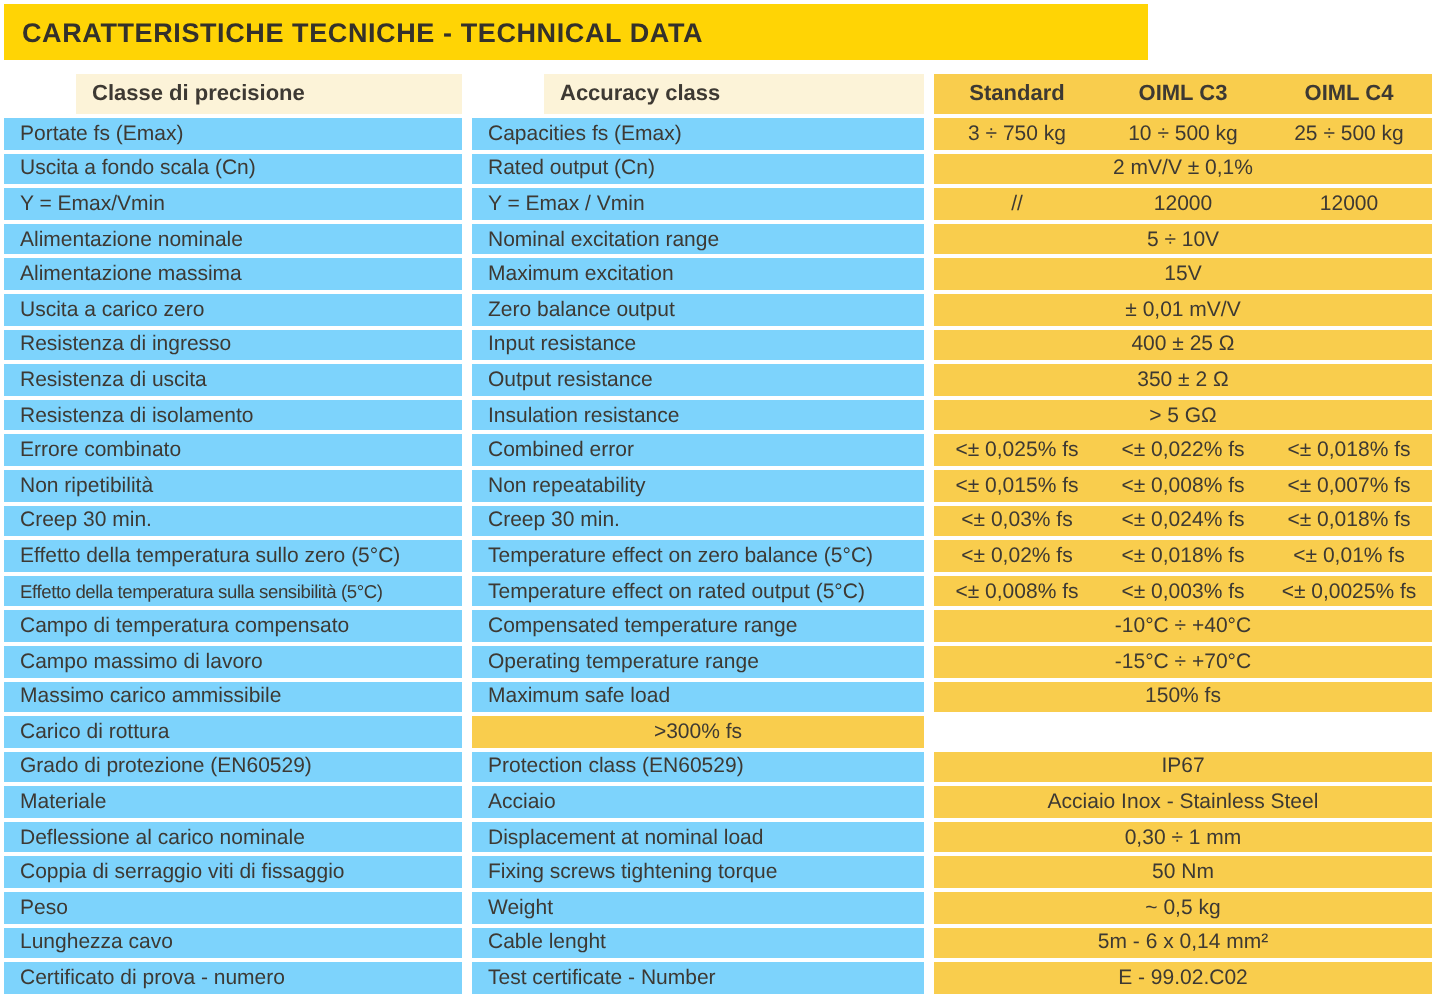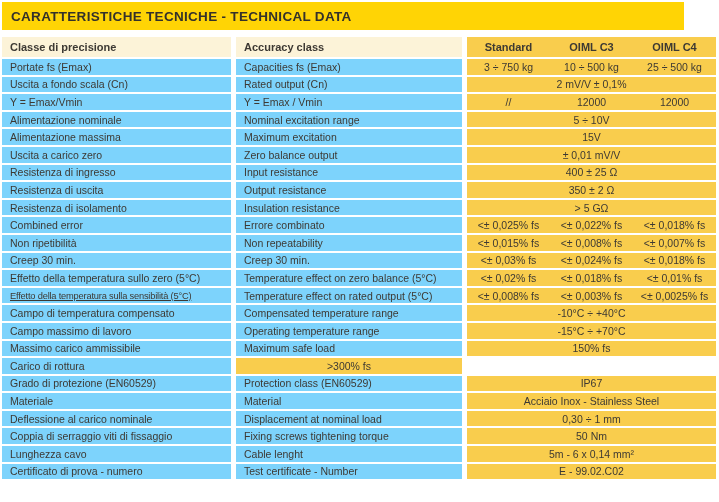--- a/index.html
+++ b/index.html
@@ -7,21 +7,21 @@
     width:719px; height:502px;
     background:#ffffff;
     font-family:"Liberation Sans", sans-serif;
     color:#3d3933;
     position:relative;
     overflow:hidden;
   }
   .page { position:absolute; inset:0; }
 
   .title-bar {
-    position:absolute; left:2px; top:2px; width:682px; height:28px;
+    position:absolute; left:2px; top:2px; width:572px; height:28px;
     background:#FFD405;
     display:flex; align-items:center;
     padding-left:9px; box-sizing:border-box;
   }
   .title-bar span {
     font-size:13.5px; font-weight:bold; color:#34312b; letter-spacing:0.3px;
   }
 
   .table {
     position:absolute; left:2px; top:37px; width:714px;
@@ -41,35 +41,34 @@
   }
   .cell-label {
     background:#7dd3fc;
     padding-left:8px;
   }
   .cell-val {
     background:#F9CD4D;
     justify-content:flex-start;
   }
   .header-row .cell { height:20px; font-weight:bold; font-size:11px; }
-  .header-row .cell-label { background:#FCF3D8; }
+  .header-row .cell-label { background:#FCF3D8;margin-left:36px; }
   .header-row .cell-val, .cell-val.triple { padding:0; }
 
   .cell-val .sub {
     flex:1 1 0;
     text-align:center;
   }
   .cell-val .full {
     flex:1 1 0;
     text-align:center;
   }
   .condensed {
     font-size:9.3px;
     letter-spacing:-0.2px;
-    text-decoration:underline;
   }
 </style>
 </head>
 <body>
 
 <div class="page">
 
   <div class="title-bar">
     <span>CARATTERISTICHE TECNICHE - TECHNICAL DATA</span>
   </div>
@@ -148,22 +147,22 @@
           </div>
         </div>
         <div class="row">
           <div class="cell cell-label">Resistenza di isolamento</div>
           <div class="cell cell-label">Insulation resistance</div>
           <div class="cell cell-val">
             <span class="full">&gt; 5 GΩ</span>
           </div>
         </div>
         <div class="row">
+          <div class="cell cell-label">Errore combinato</div>
           <div class="cell cell-label">Combined error</div>
-          <div class="cell cell-label">Errore combinato</div>
           <div class="cell cell-val triple">
             <span class="sub">&lt;± 0,025% fs</span>
             <span class="sub">&lt;± 0,022% fs</span>
             <span class="sub">&lt;± 0,018% fs</span>
           </div>
         </div>
         <div class="row">
           <div class="cell cell-label">Non ripetibilità</div>
           <div class="cell cell-label">Non repeatability</div>
           <div class="cell cell-val triple">
@@ -228,40 +227,47 @@
         </div>
         <div class="row">
           <div class="cell cell-label">Grado di protezione (EN60529)</div>
           <div class="cell cell-label">Protection class (EN60529)</div>
           <div class="cell cell-val">
             <span class="full">IP67</span>
           </div>
         </div>
         <div class="row">
           <div class="cell cell-label">Materiale</div>
-          <div class="cell cell-label">Material</div>
+          <div class="cell cell-label">Acciaio</div>
           <div class="cell cell-val">
             <span class="full">Acciaio Inox - Stainless Steel</span>
           </div>
         </div>
         <div class="row">
           <div class="cell cell-label">Deflessione al carico nominale</div>
           <div class="cell cell-label">Displacement at nominal load</div>
           <div class="cell cell-val">
             <span class="full">0,30 ÷ 1 mm</span>
           </div>
         </div>
         <div class="row">
           <div class="cell cell-label">Coppia di serraggio viti di fissaggio</div>
           <div class="cell cell-label">Fixing screws tightening torque</div>
           <div class="cell cell-val">
             <span class="full">50 Nm</span>
           </div>
         </div>
         <div class="row">
+          <div class="cell cell-label">Peso</div>
+          <div class="cell cell-label">Weight</div>
+          <div class="cell cell-val">
+            <span class="full">~ 0,5 kg</span>
+          </div>
+        </div>
+        <div class="row">
           <div class="cell cell-label">Lunghezza cavo</div>
           <div class="cell cell-label">Cable lenght</div>
           <div class="cell cell-val">
             <span class="full">5m - 6 x 0,14 mm²</span>
           </div>
         </div>
         <div class="row">
           <div class="cell cell-label">Certificato di prova - numero</div>
           <div class="cell cell-label">Test certificate - Number</div>
           <div class="cell cell-val">

